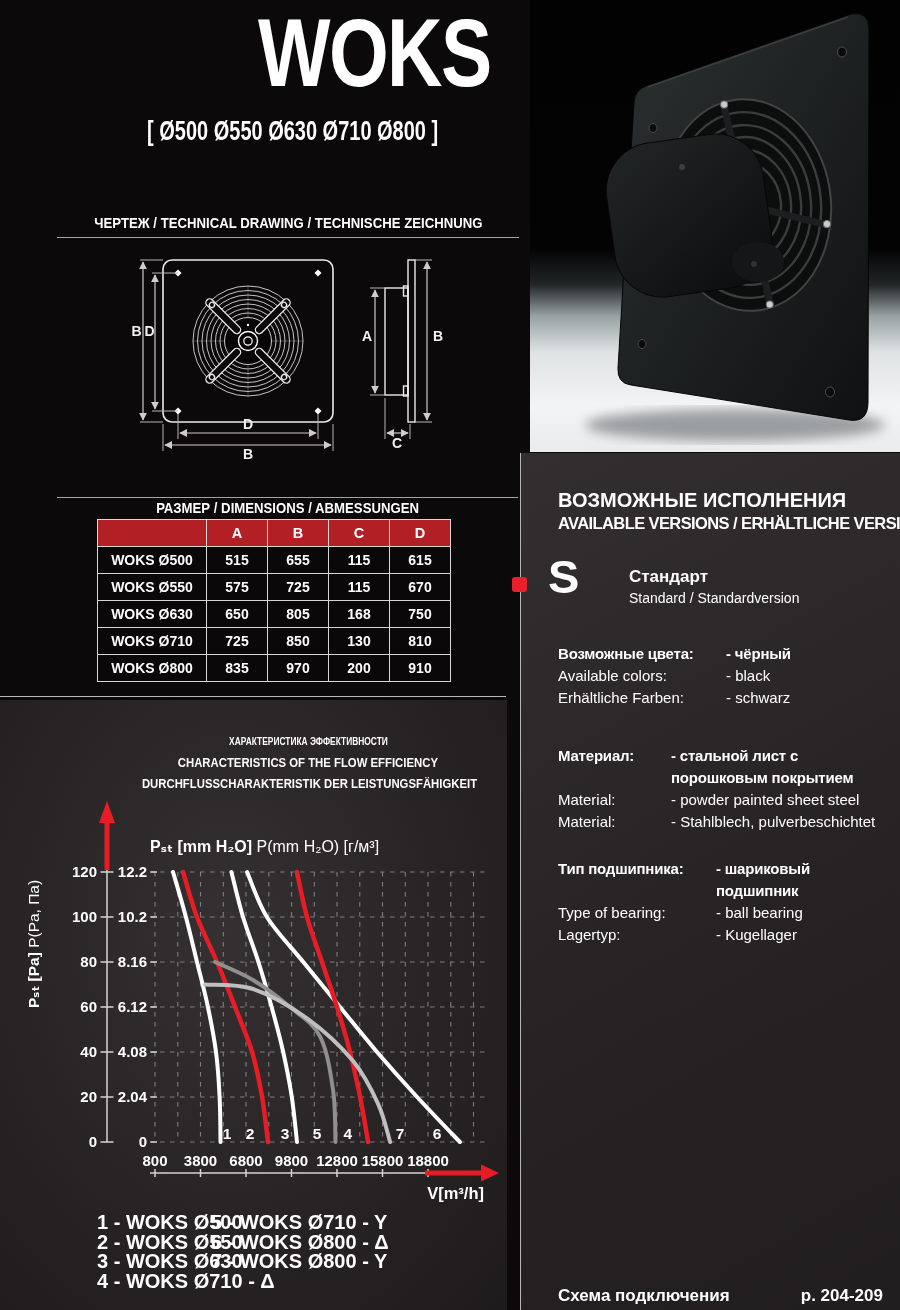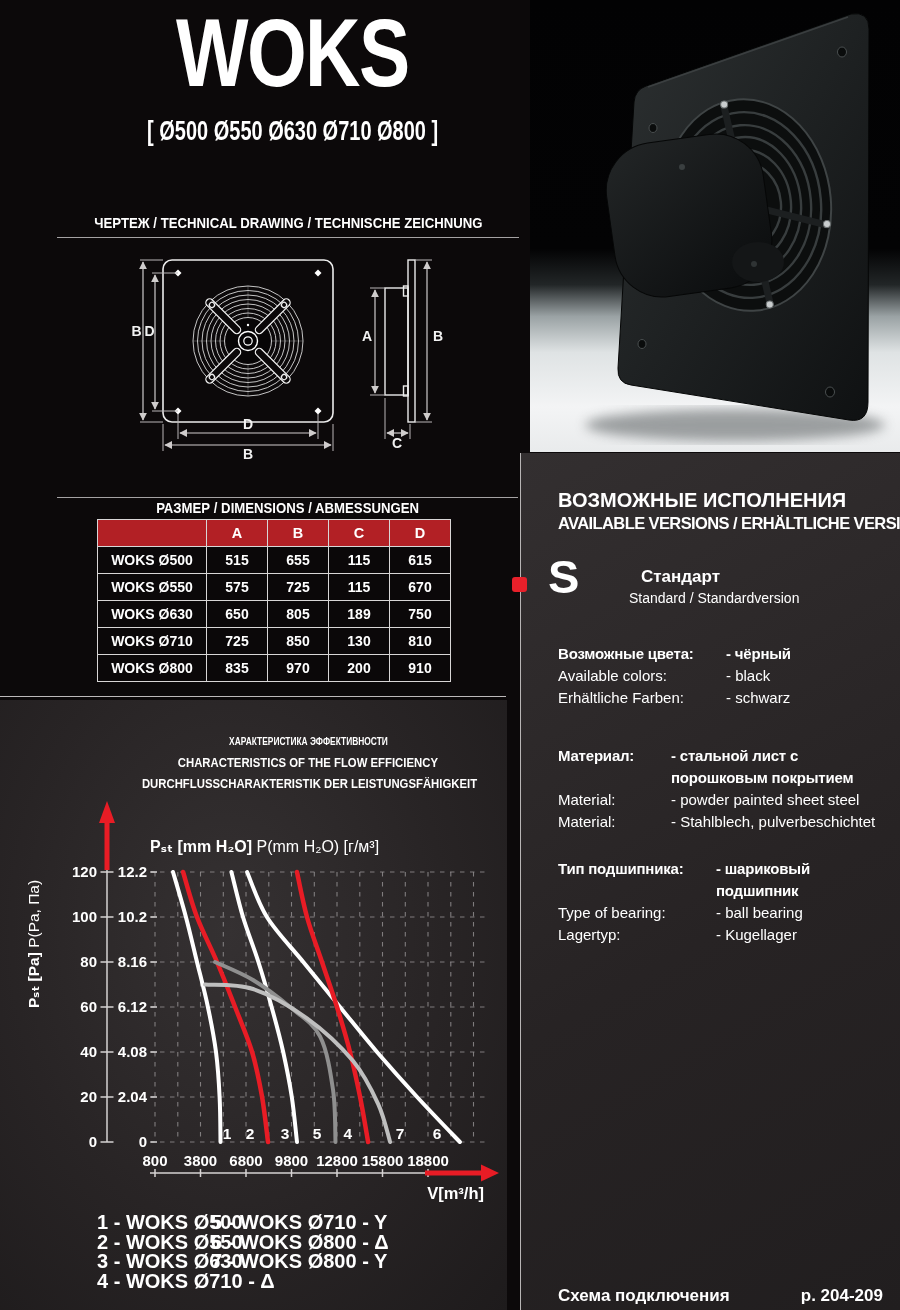--- a/index.html
+++ b/index.html
@@ -1,21 +1,21 @@
 <!DOCTYPE html>
 <html><head>
 <meta charset="utf-8">
 <style>
   html,body{margin:0;padding:0;background:#000;}
   .page{position:relative;width:900px;height:1310px;background:#0c090a;overflow:hidden;
         font-family:"Liberation Sans","DejaVu Sans",sans-serif;color:#fff;}
   .cx{display:inline-block;white-space:nowrap;}
   
   .title-wrap{position:absolute;left:65px;top:6px;width:455px;text-align:center;}
-  .woks{font-size:96px;font-weight:700;letter-spacing:-2px;line-height:94px;}
+  .woks{font-size:96px;font-weight:700;letter-spacing:-2px;line-height:94px;text-align:right;}
   .woks .cx{transform:scaleX(.80);transform-origin:50% 50%;}
   .woks-sub{font-size:27px;font-weight:700;margin-top:16px;}
   .woks-sub .cx{transform:scaleX(.74);transform-origin:50% 50%;}
   .sec-head{position:absolute;left:57px;width:462px;text-align:center;font-size:15.5px;font-weight:700;}
   .sec-head .cx{transform:scaleX(.85);transform-origin:50% 50%;}
   #sec1{top:214px;} #sec2{top:499px;}
   .hline{position:absolute;height:1px;background:#a5a2a3;}
   #hline1{left:57px;top:237px;width:462px;}
   #hline2{left:57px;top:497px;width:461px;}
   #hline3{left:0;top:696px;width:506px;background:#bcb9ba;}
@@ -52,21 +52,21 @@
   #legend .col1{width:96px;}
   
   .photo-wrap{position:absolute;left:530px;top:0;}
   .info-panel{position:absolute;left:520px;top:453px;width:380px;height:857px;box-sizing:border-box;
       background:linear-gradient(150deg,#332f30 0%,#272324 55%,#211e1f 100%);
       border-left:1px solid #b8b5b5;}
   .ip-h-ru{position:absolute;left:37px;top:36px;font-size:20px;font-weight:700;}
   .ip-h-intl{position:absolute;left:37px;top:61px;font-size:16.5px;font-weight:700;
       letter-spacing:-0.6px;white-space:nowrap;}
   .badge-s{position:absolute;left:27px;top:100px;font-size:47px;font-weight:700;line-height:47px;}
-  .ver-ru{position:absolute;left:120px;top:114px;font-size:17px;font-weight:700;}
+  .ver-ru{position:absolute;left:108px;top:114px;font-size:17px;font-weight:700;}
   .ver-intl{position:absolute;left:108px;top:137px;font-size:14px;}
   .spec{position:absolute;left:37px;right:14px;}
   #spec-colors{top:190px;} #spec-material{top:292px;} #spec-bearing{top:405px;}
   .spec-row{display:flex;line-height:22px;font-size:15px;}
   .spec-row.b{font-weight:700;font-size:15px;letter-spacing:-0.2px;}
   #spec-colors .sl{flex:0 0 168px;}
   #spec-material .sl{flex:0 0 113px;}
   #spec-bearing .sl{flex:0 0 158px;}
   .sv{flex:1 1 auto;}
   .ip-footer{position:absolute;left:37px;right:17px;top:833px;display:flex;
@@ -218,21 +218,21 @@
           <td>WOKS Ø550</td>
           <td>575</td>
           <td>725</td>
           <td>115</td>
           <td>670</td>
         </tr>
         <tr>
           <td>WOKS Ø630</td>
           <td>650</td>
           <td>805</td>
-          <td>189</td>
+          <td>168</td>
           <td>750</td>
         </tr>
         <tr>
           <td>WOKS Ø710</td>
           <td>725</td>
           <td>850</td>
           <td>130</td>
           <td>810</td>
         </tr>
         <tr>

